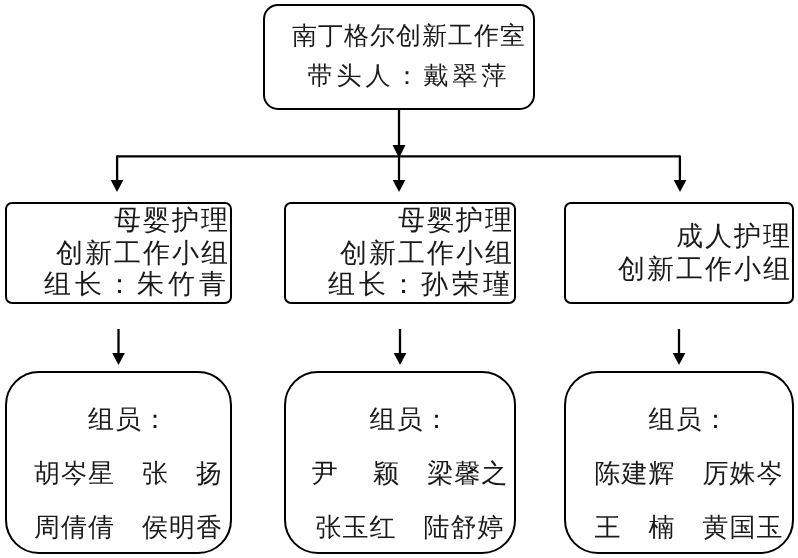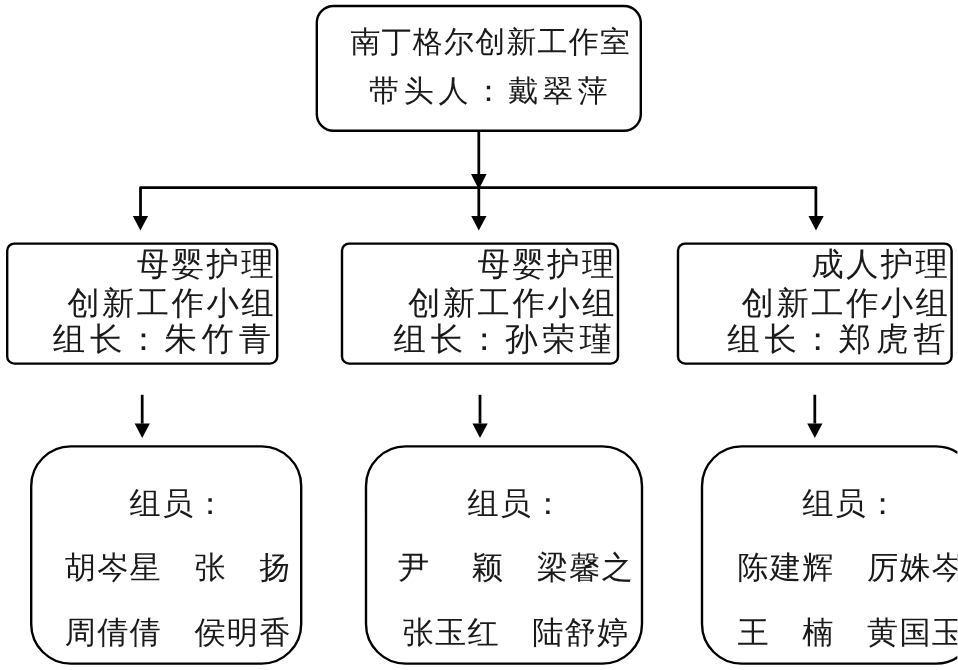--- a/index.html
+++ b/index.html
@@ -23,21 +23,21 @@
     left: 263px; top: 4px; width: 272px; height: 106px;
     border-radius: 15px; font-size: 25px; line-height: 42px; letter-spacing: 1px;
   }
   .group-box {
     top: 202px; height: 102px; border-radius: 7px;
     font-size: 27px; line-height: 33px; letter-spacing: 2px; align-items: flex-end;
   }
   .members-box {
     top: 371px; height: 183px; border-radius: 34px;
     font-size: 26px; line-height: 54px; letter-spacing: 1px;
-    justify-content: flex-start; padding-top: 20px; margin-left: 20px;
+    justify-content: flex-start; padding-top: 20px;
   }
   .leader-line { letter-spacing: 4px; font-family: Liberation Mono, monospace; }
   .col1 { left: 5px;   width: 227px; }
   .col2 { left: 284px; width: 232px; }
   .col3 { left: 564px; width: 230px; }
 </style>
 </head>
 <body>
 
 <div class="canvas">
@@ -73,21 +73,20 @@
 
   <div class="box group-box col2">
     <div>母婴护理</div>
     <div>创新工作小组</div>
     <div class="leader-line">组长：孙荣瑾</div>
   </div>
 
   <div class="box group-box col3">
     <div>成人护理</div>
     <div>创新工作小组</div>
-    <div class="leader-line">组长：郑虎哲</div>
   </div>
 
   <div class="box members-box col1">
     <div>组员：</div>
     <div>胡岑星　张　扬</div>
     <div>周倩倩　侯明香</div>
   </div>
 
   <div class="box members-box col2">
     <div>组员：</div>

